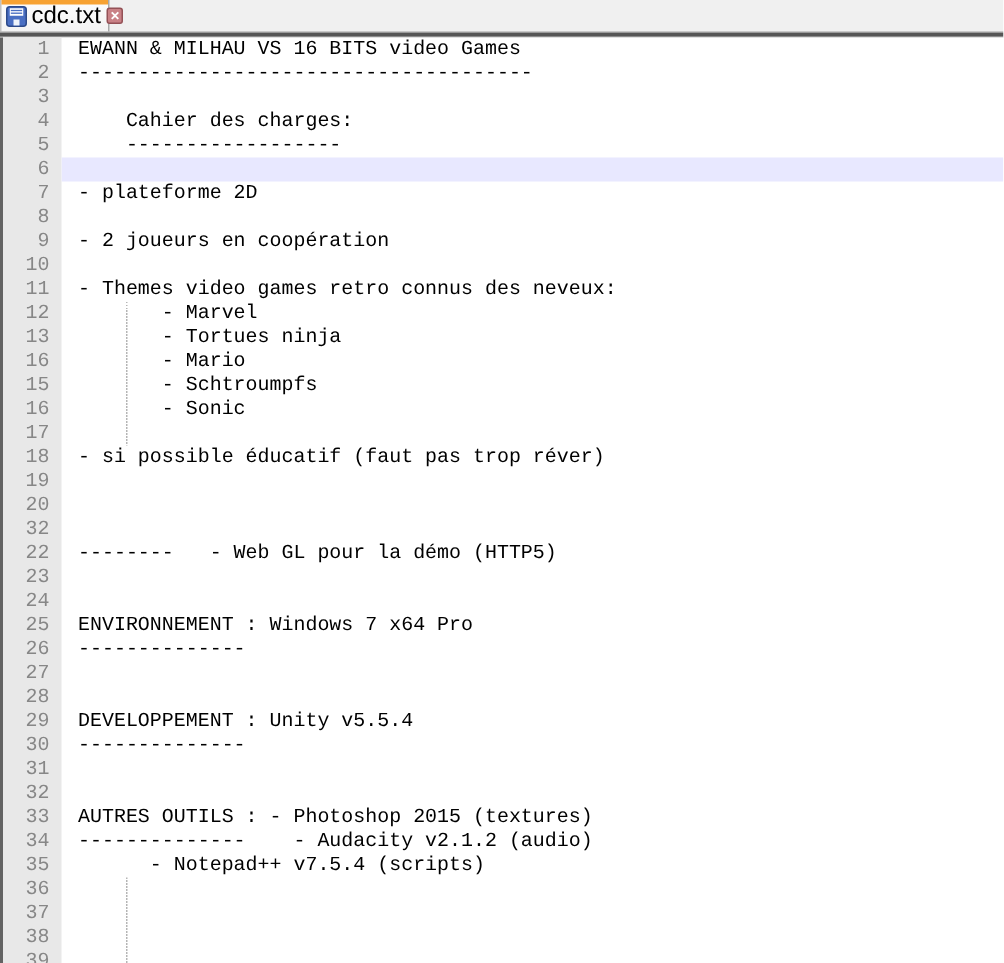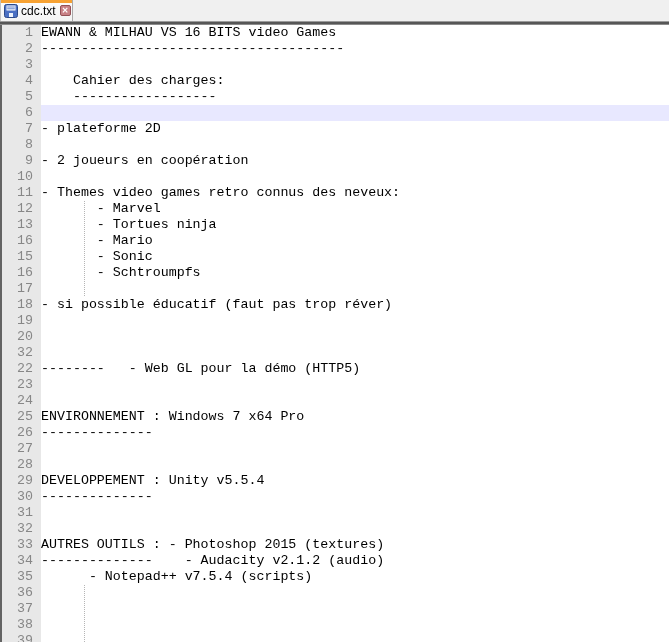--- a/index.html
+++ b/index.html
@@ -21,21 +21,21 @@
     border-left:1px solid #c2c2c2;
     box-sizing:border-box;
     display:flex;align-items:center;
   }
   .tab-accent{
     position:absolute;top:0;left:0;right:0;height:3px;
     background:#f7a233;
   }
   .file-icon{margin-left:3px;flex:0 0 auto;}
   .tab-label{
-    margin-left:3px;font-size:12px;color:#000;white-space:nowrap;
+    margin-left:3px;font-size:16px;color:#000;white-space:nowrap;
   }
   .tab-close{
     margin-left:4px;width:11px;height:11px;flex:0 0 auto;
     background:#c98186;border:1px solid #945156;border-radius:2px;
     box-sizing:border-box;color:#ffffff;font-size:8px;line-height:9px;
     text-align:center;font-weight:bold;cursor:pointer;
   }
   .tabbar-sep{
     position:absolute;top:21px;left:0;right:0;height:4px;
     background:linear-gradient(#9a9a9a 0 1px,#565656 1px 3px,#8b8b8b 3px 4px);
@@ -52,21 +52,21 @@
     box-sizing:border-box;padding-right:8px;
   }
   .gutter .ln{height:16px;line-height:16px;}
   .textarea{
     position:absolute;top:0;left:41px;right:0;bottom:0;overflow:hidden;
     font-family:"Liberation Mono","DejaVu Sans Mono",monospace;
     font-size:13.3px;color:#000;
   }
   .codeline{
     position:relative;height:16px;line-height:16px;
-    white-space:pre;z-index:2;
+    white-space:pre;padding-left:11px;z-index:2;
   }
   .caretline{
     position:absolute;left:0;right:0;height:16px;background:#e8e8ff;z-index:1;
   }
   .indent-guide{
     position:absolute;width:1px;z-index:1;
     background:repeating-linear-gradient(to bottom,#b5b5b5 0 1px,transparent 1px 2px);
   }
 </style>
 </head>
@@ -144,22 +144,22 @@
         <div class="codeline">    ------------------</div>
         <div class="codeline"></div>
         <div class="codeline">- plateforme 2D</div>
         <div class="codeline"></div>
         <div class="codeline">- 2 joueurs en coopération</div>
         <div class="codeline"></div>
         <div class="codeline">- Themes video games retro connus des neveux:</div>
         <div class="codeline">       - Marvel</div>
         <div class="codeline">       - Tortues ninja</div>
         <div class="codeline">       - Mario</div>
+        <div class="codeline">       - Schtroumpfs</div>
         <div class="codeline">       - Sonic</div>
-        <div class="codeline">       - Schtroumpfs</div>
         <div class="codeline"></div>
         <div class="codeline">- si possible éducatif (faut pas trop réver)</div>
         <div class="codeline"></div>
         <div class="codeline"></div>
         <div class="codeline"></div>
         <div class="codeline">--------   - Web GL pour la démo (HTTP5)</div>
         <div class="codeline"></div>
         <div class="codeline"></div>
         <div class="codeline">ENVIRONNEMENT : Windows 7 x64 Pro</div>
         <div class="codeline">--------------</div>

